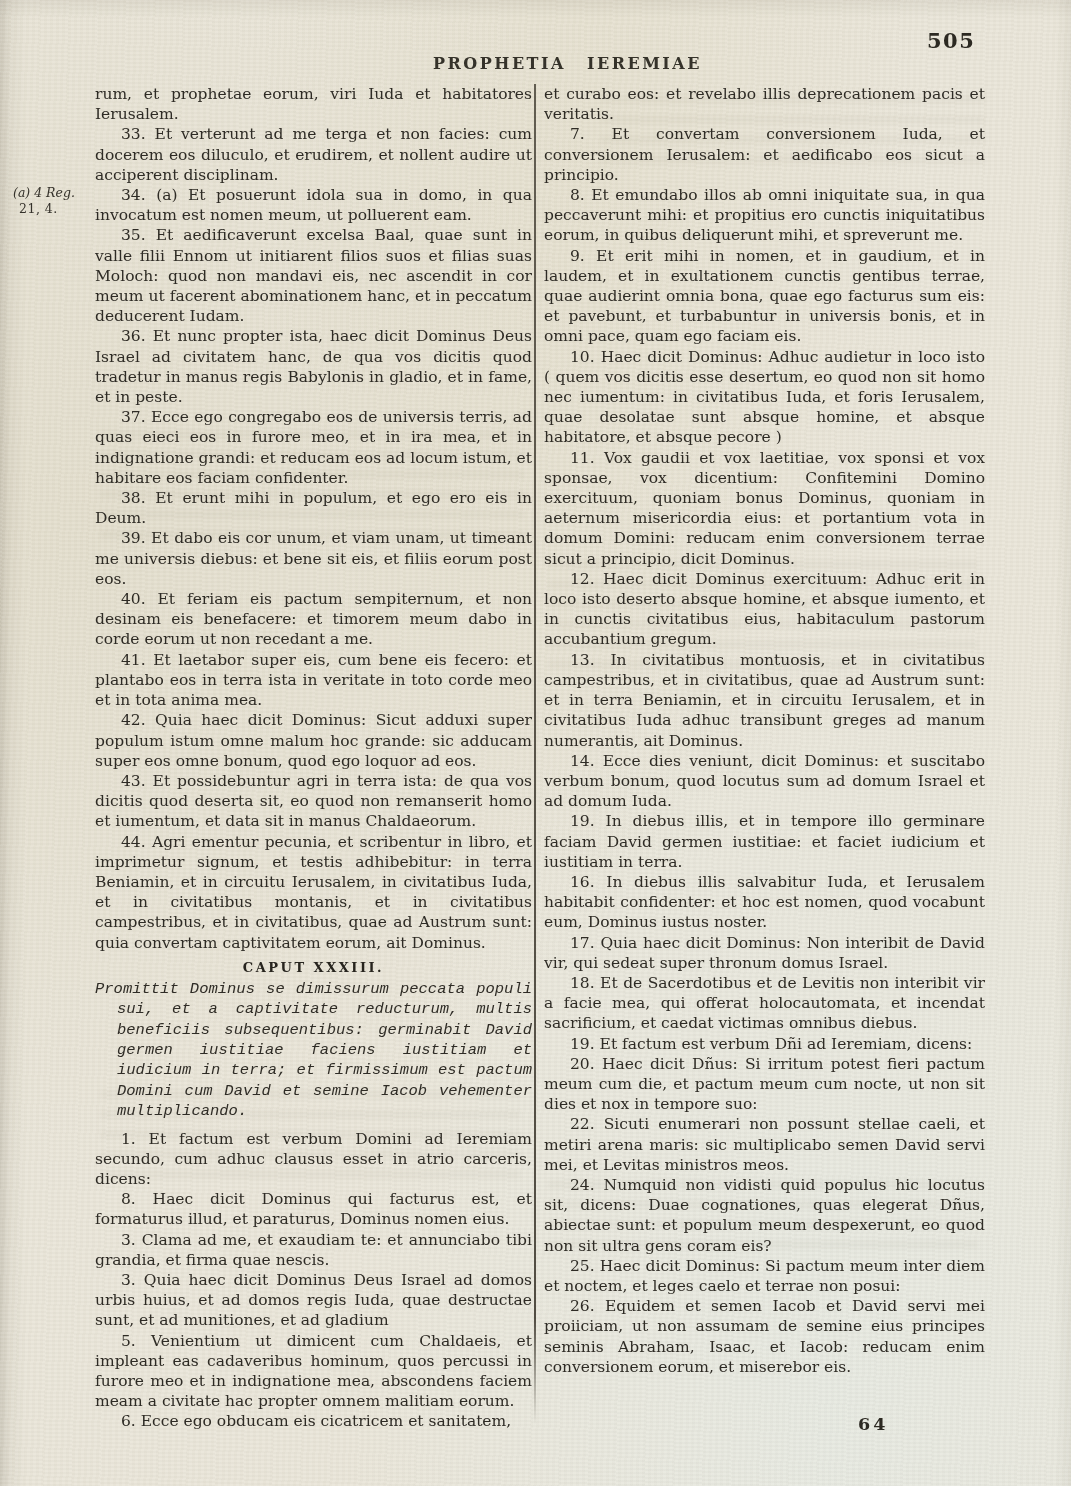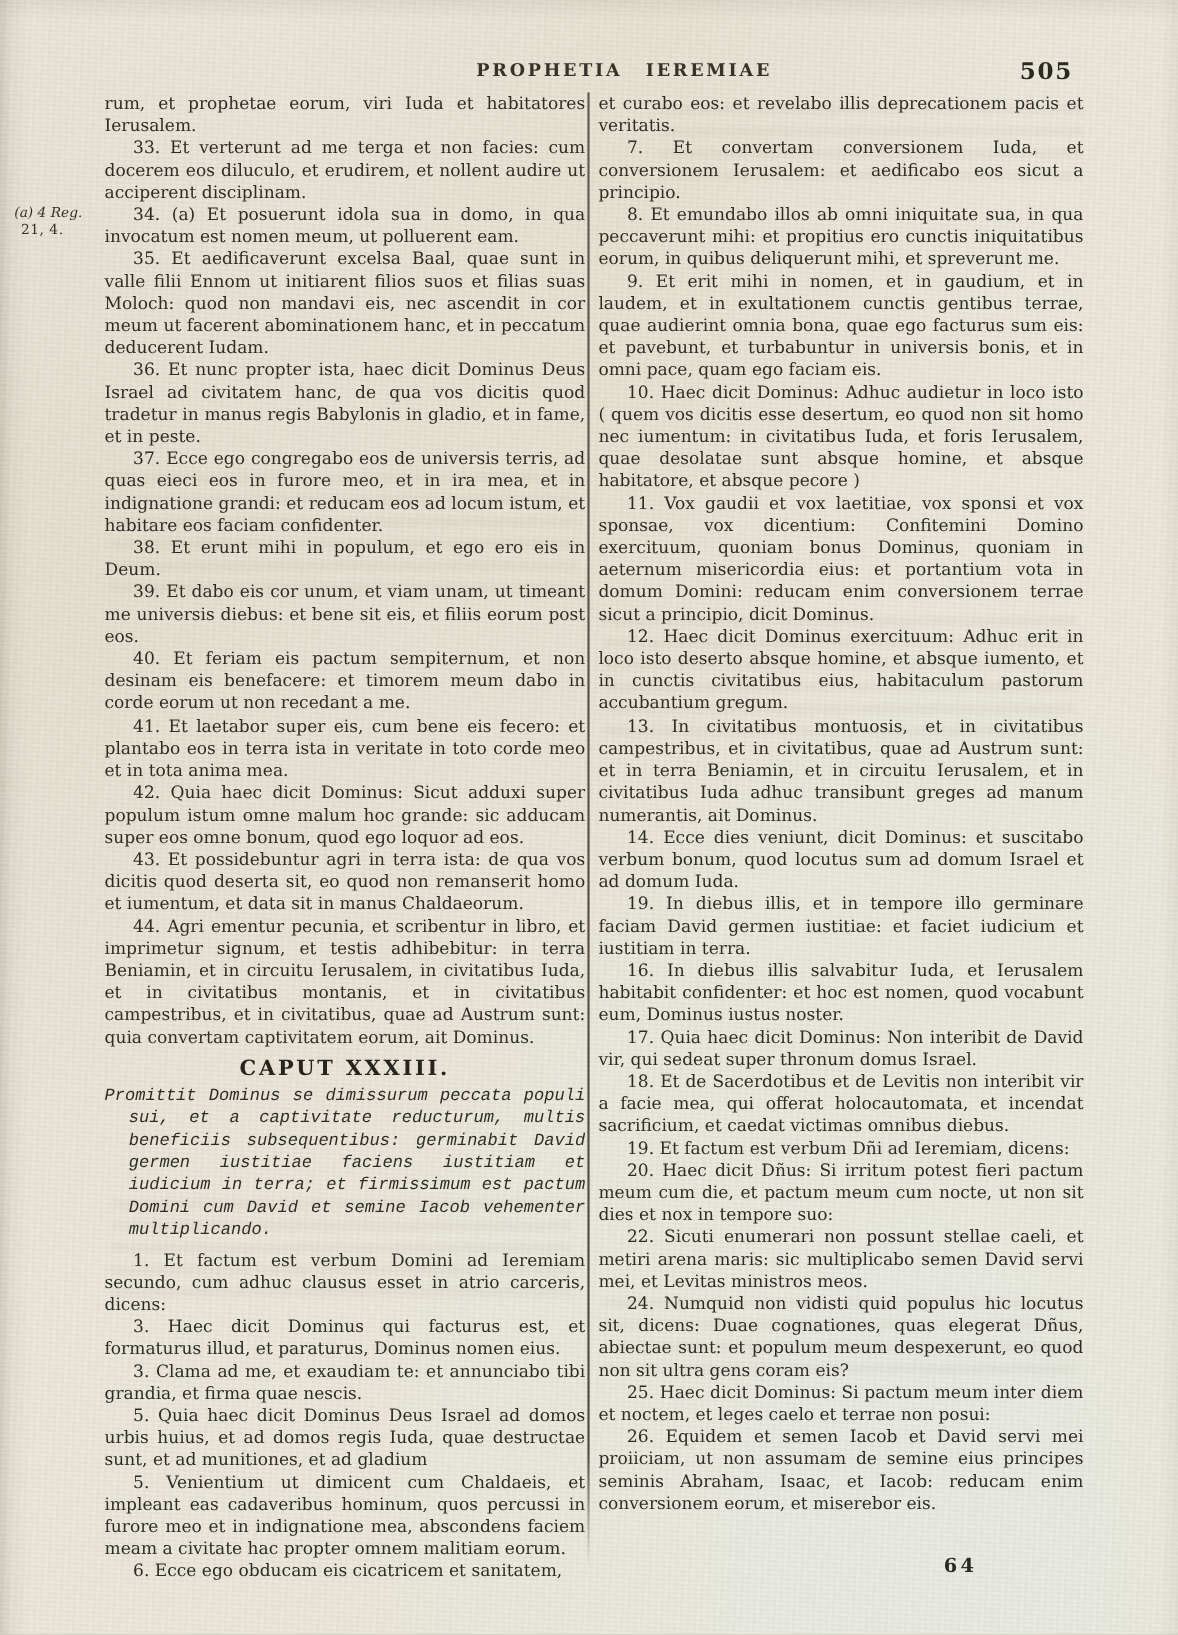--- a/index.html
+++ b/index.html
@@ -37,21 +37,21 @@
     pointer-events:none;
   }
   .running-title{
     position:absolute;left:433px;top:54px;
     font-size:16px;font-weight:bold;
     letter-spacing:2.5px;word-spacing:13px;
     color:#35322a;
     white-space:nowrap;
   }
   .page-number{
-    position:absolute;left:927px;top:52px;
+    position:absolute;left:927px;top:28px;
     font-size:21px;font-weight:bold;letter-spacing:1.5px;
     color:#2c2922;
   }
   .margin-note{
     position:absolute;left:13px;top:185px;width:80px;
     font-size:12.5px;line-height:15.5px;color:#34312a;
   }
   .margin-note .l1{font-style:italic;}
   .margin-note .l2{font-style:normal;padding-left:6px;letter-spacing:.5px;}
   .text-block{
@@ -70,21 +70,21 @@
     font-size:15.5px;
     line-height:20.2px;
     text-align:justify;
     color:#2e2b25;
   }
   p.verse{text-indent:26px;}
   p.cont{text-indent:0;}
   .chapter-heading{
     margin:7px 0 4px 0;
     text-align:center;
-    font-size:19px;font-weight:bold;
+    font-size:13px;font-weight:bold;
     letter-spacing:2.5px;
     color:#27241e;
   }
   .chapter-summary{
     margin:0 0 7px 0;
     font-size:15.5px;line-height:20.4px;
     font-style:italic;
     text-align:justify;
     padding-left:22px;text-indent:-22px;
     color:#2f2c26;
@@ -132,23 +132,23 @@
       <p class="verse">40. Et feriam eis pactum sempiternum, et non desinam eis benefacere: et timorem meum dabo in corde eorum ut non recedant a me.</p>
       <p class="verse">41. Et laetabor super eis, cum bene eis fecero: et plantabo eos in terra ista in veritate in toto corde meo et in tota anima mea.</p>
       <p class="verse">42. Quia haec dicit Dominus: Sicut adduxi super populum istum omne malum hoc grande: sic adducam super eos omne bonum, quod ego loquor ad eos.</p>
       <p class="verse">43. Et possidebuntur agri in terra ista: de qua vos dicitis quod deserta sit, eo quod non remanserit homo et iumentum, et data sit in manus Chaldaeorum.</p>
       <p class="verse">44. Agri ementur pecunia, et scribentur in libro, et imprimetur signum, et testis adhibebitur: in terra Beniamin, et in circuitu Ierusalem, in civitatibus Iuda, et in civitatibus montanis, et in civitatibus campestribus, et in civitatibus, quae ad Austrum sunt: quia convertam captivitatem eorum, ait Dominus.</p>
 
       <div class="chapter-heading">CAPUT XXXIII.</div>
       <p class="chapter-summary">Promittit Dominus se dimissurum peccata populi sui, et a captivitate reducturum, multis beneficiis subsequentibus: germinabit David germen iustitiae faciens iustitiam et iudicium in terra; et firmissimum est pactum Domini cum David et semine Iacob vehementer multiplicando.</p>
 
       <p class="verse first-after-summary">1. Et factum est verbum Domini ad Ieremiam secundo, cum adhuc clausus esset in atrio carceris, dicens:</p>
-      <p class="verse">3. Haec dicit Dominus qui facturus est, et formaturus illud, et paraturus, Dominus nomen eius.</p>
+      <p class="verse">8. Haec dicit Dominus qui facturus est, et formaturus illud, et paraturus, Dominus nomen eius.</p>
       <p class="verse">3. Clama ad me, et exaudiam te: et annunciabo tibi grandia, et firma quae nescis.</p>
-      <p class="verse">5. Quia haec dicit Dominus Deus Israel ad domos urbis huius, et ad domos regis Iuda, quae destructae sunt, et ad munitiones, et ad gladium</p>
+      <p class="verse">3. Quia haec dicit Dominus Deus Israel ad domos urbis huius, et ad domos regis Iuda, quae destructae sunt, et ad munitiones, et ad gladium</p>
       <p class="verse">5. Venientium ut dimicent cum Chaldaeis, et impleant eas cadaveribus hominum, quos percussi in furore meo et in indignatione mea, abscondens faciem meam a civitate hac propter omnem malitiam eorum.</p>
       <p class="verse">6. Ecce ego obducam eis cicatricem et sanitatem,</p>
     </div>
 
     <div class="col-divider"></div>
 
     <div class="col-right">
       <p class="cont">et curabo eos: et revelabo illis deprecationem pacis et veritatis.</p>
       <p class="verse">7. Et convertam conversionem Iuda, et conversionem Ierusalem: et aedificabo eos sicut a principio.</p>
       <p class="verse">8. Et emundabo illos ab omni iniquitate sua, in qua peccaverunt mihi: et propitius ero cunctis iniquitatibus eorum, in quibus deliquerunt mihi, et spreverunt me.</p>

